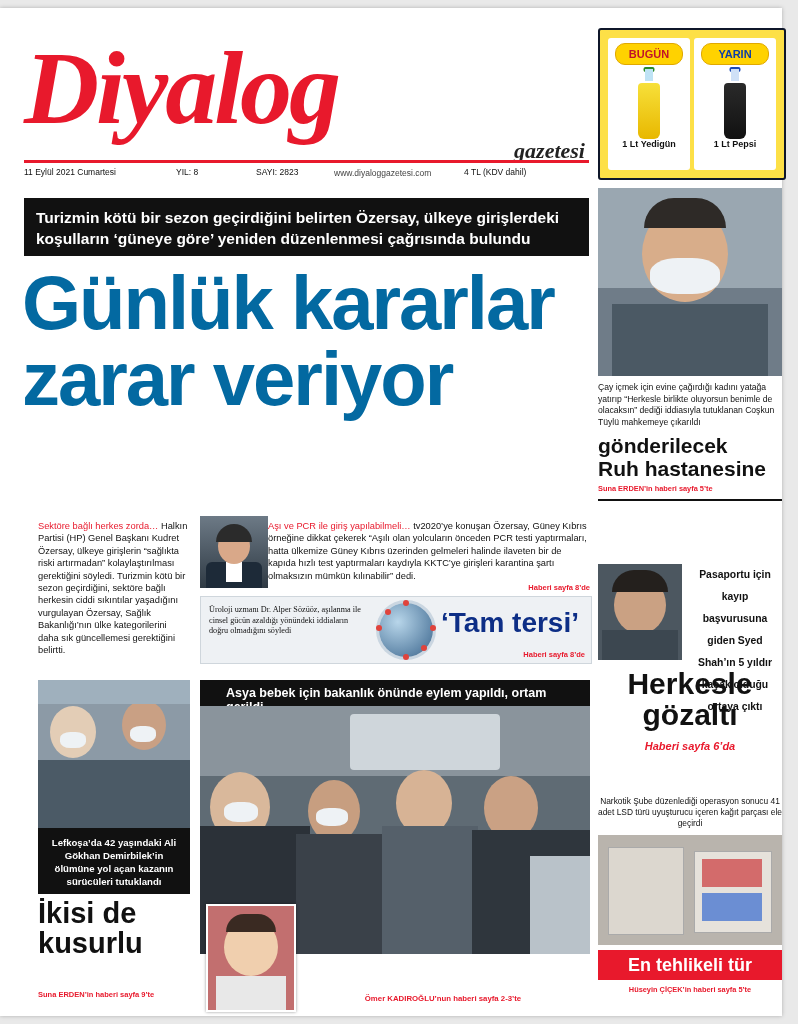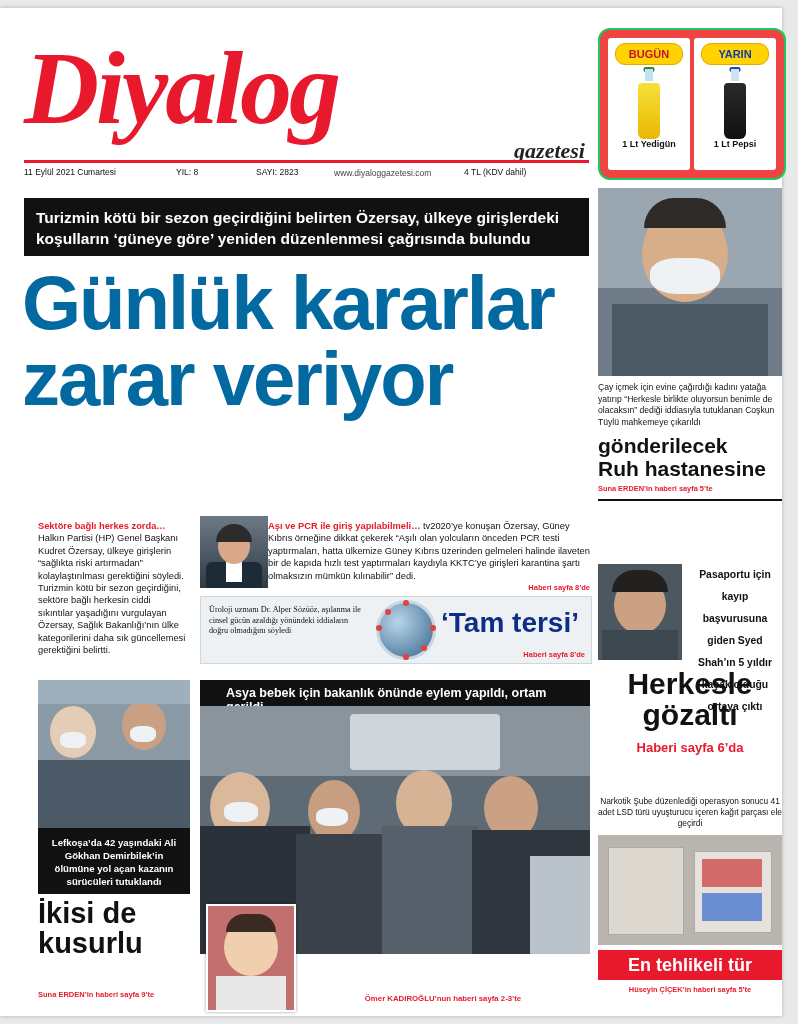--- a/index.html
+++ b/index.html
@@ -32,21 +32,21 @@
   }
   .meta span{position:absolute;white-space:nowrap;}
   .m1{left:0;top:2px;}
   .m2{left:152px;top:2px;}
   .m3{left:232px;top:2px;}
   .m4{left:310px;top:3px;color:#444;}
   .m5{left:440px;top:2px;}
   
   .adbox{
     position:absolute;left:598px;top:20px;width:184px;height:148px;
-    background:#ef4444;border:2px solid #22c55e;border-radius:12px;
+    background:#fde047;border:2px solid #0f172a;border-radius:3px;
   }
   .adcol{position:absolute;top:8px;width:82px;height:132px;background:#fff;border-radius:3px;}
   .adcol.left{left:8px;}
   .adcol.right{left:94px;}
   .adtag{
     margin:5px auto 0;width:66px;height:20px;border-radius:10px;
     background:#ffd200;color:#c1122a;font-weight:bold;font-size:11px;
     display:flex;align-items:center;justify-content:center;
     border:1px solid #e0a800;
   }
@@ -74,21 +74,21 @@
   
   .bighead{
     position:absolute;left:22px;top:258px;width:572px;
     font-family:"Liberation Sans",sans-serif;
     font-weight:bold;font-size:76px;line-height:74px;color:#0369a1;
     letter-spacing:-2px;
   }
   .bighead .l2{display:block;margin-top:2px;}
   
   .col{position:absolute;font-size:9.3px;line-height:12.4px;color:#111;}
-  .col .lead{color:#e8192c;font-weight:bold;}
+  .col .lead{color:#e8192c;font-weight:normal;}
   .colA{left:38px;top:512px;width:150px;}
   .colC{left:268px;top:512px;width:322px;}
   .portrait{
     position:absolute;left:200px;top:508px;width:68px;height:72px;
     background:linear-gradient(#6d7a86,#2f3a44);overflow:hidden;
   }
   .portrait .face{
     position:absolute;left:18px;top:12px;width:32px;height:36px;border-radius:50%;
     background:#d9a889;
   }
@@ -164,21 +164,21 @@
   .railtext{font-size:8.6px;line-height:11.6px;color:#111;margin-top:6px;}
   .railhead{
     font-size:21px;font-weight:bold;line-height:23px;color:#111;margin-top:6px;
   }
   .railref{font-size:7.4px;font-weight:bold;color:#e8192c;margin-top:4px;}
   .hr{height:2px;background:#111;margin:6px 0;}
   .rail2{position:absolute;left:598px;top:556px;width:184px;}
   .rail2 .photo{position:absolute;left:0;top:0;width:84px;height:96px;background:#4c5760;overflow:hidden;}
   .rail2 .txt{position:absolute;left:90px;top:0;width:94px;font-size:10.4px;line-height:22px;font-weight:bold;color:#111;text-align:center;}
   .rail2head{position:absolute;left:0;top:104px;width:184px;text-align:center;font-size:30px;font-weight:bold;line-height:31px;color:#111;}
-  .rail2ref{position:absolute;left:0;top:176px;width:184px;text-align:center;font-size:13px;font-weight:bold;color:#e8192c;}
+  .rail2ref{position:absolute;left:0;top:176px;width:184px;text-align:center;font-size:11px;font-weight:bold;color:#e8192c;font-style:italic;}
   .rail3{position:absolute;left:598px;top:788px;width:184px;}
   .rail3 .txt{font-size:8.4px;line-height:11px;color:#111;text-align:center;}
   .rail3 .photo{margin-top:6px;width:184px;height:110px;background:#7b8791;overflow:hidden;position:relative;}
   .rail3 .bar{
     margin-top:5px;width:184px;height:30px;background:#e8192c;color:#fff;
     font-size:18px;font-weight:bold;display:flex;align-items:center;justify-content:center;
   }
   .rail3 .ref{margin-top:5px;text-align:center;font-size:7.4px;font-weight:bold;color:#e8192c;}
   
   .ph-person{position:absolute;border-radius:50%;}

